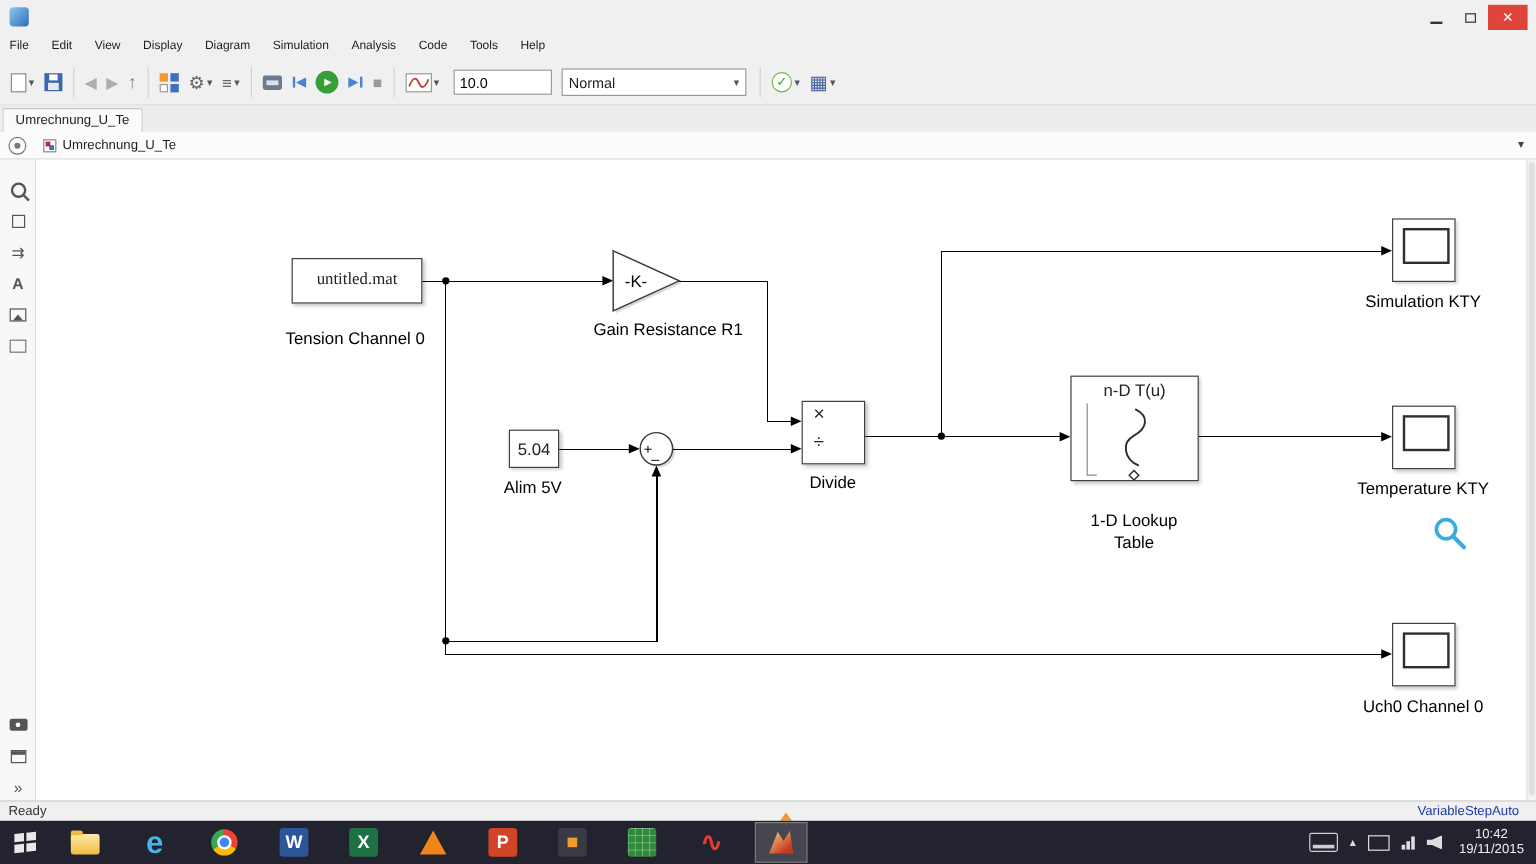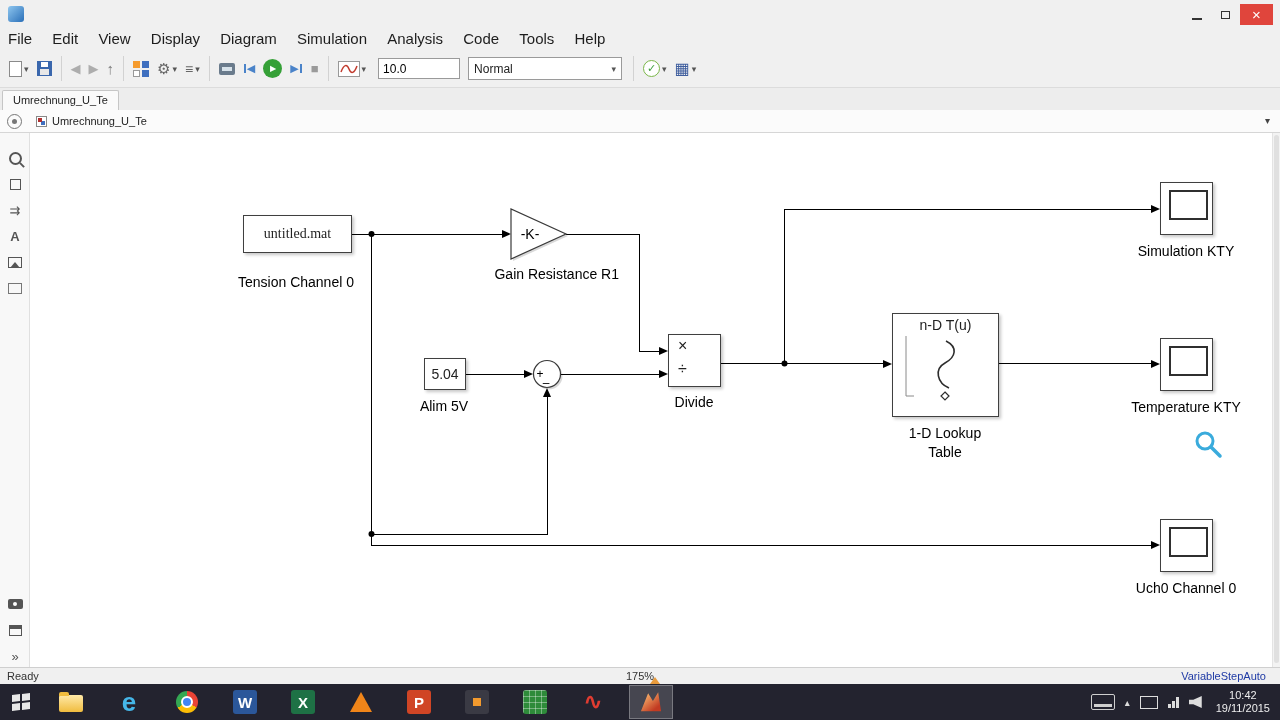--- a/index.html
+++ b/index.html
@@ -10,21 +10,21 @@
   .title-icon{position:absolute;left:8px;top:6px;width:16px;height:16px;border-radius:3px;
               background:linear-gradient(135deg,#8ec6ef,#2a6fb8);}
   .title-text{position:absolute;left:0;right:0;top:6px;text-align:center;font-size:13px;color:#1d1d1d;}
   .win-controls{position:absolute;top:4px;right:7px;display:flex;}
   .win-btn{width:29px;height:21px;display:flex;align-items:center;justify-content:center;}
   .min-glyph{width:10px;height:2px;background:#333;margin-top:8px;}
   .max-glyph{width:9px;height:8px;border:1.5px solid #333;box-sizing:border-box;}
   .win-btn.close{width:33px;background:#e0453c;}
   .close-glyph{color:#fff;font-size:15px;line-height:15px;}
   
-  .menubar{position:absolute;left:0;top:28px;width:1280px;height:22px;font-size:15px;}
+  .menubar{position:absolute;left:0;top:28px;width:1280px;height:22px;font-size:10px;}
   .menu-item{display:inline-block;padding:0 8px;line-height:22px;color:#1d1d1d;}
   
   .toolbar{position:absolute;left:0;top:50px;width:1280px;height:38px;display:flex;align-items:center;
            padding-left:5px;box-sizing:border-box;border-bottom:1px solid #dcdcdc;}
   .tbtn{height:26px;display:flex;align-items:center;justify-content:center;padding:0 3px;margin:0 1px;}
   .sep{width:1px;height:25px;background:#d2d2d2;margin:0 5px;}
   .dd{font-size:9px;color:#555;margin-left:2px;}
   .page-icon{width:13px;height:16px;background:#fff;border:1px solid #8a8a8a;box-sizing:border-box;}
   .floppy{width:15px;height:15px;background:#3a67ad;position:relative;}
   .floppy::before{content:"";position:absolute;top:1px;left:4px;width:7px;height:5px;background:#fff;}
@@ -80,21 +80,21 @@
   .pani::after{content:"";position:absolute;left:0;top:0;width:100%;height:3px;background:#555;}
   
   .canvas{position:absolute;left:30px;top:133px;width:1242px;height:534px;background:#fff;overflow:hidden;}
   .wires{position:absolute;left:0;top:0;}
   .block{position:absolute;background:#fff;border:1px solid #404040;box-shadow:2px 2px 3px rgba(0,0,0,.22);box-sizing:border-box;}
   .from-file{left:213px;top:82px;width:109px;height:38px;display:flex;align-items:center;justify-content:center;font-size:14px;font-family:Liberation Serif, serif;}
   .constant{left:394px;top:225px;width:42px;height:32px;display:flex;align-items:center;justify-content:center;font-size:14px;}
   .divide{left:638px;top:201px;width:53px;height:53px;}
   .div-times{position:absolute;left:9px;top:2px;font-size:16px;}
   .div-div{position:absolute;left:9px;top:25px;font-size:16px;}
-  .lookup{left:862px;top:180px;width:107px;height:104px;}
+  .lookup{left:862px;top:180px;width:107px;height:88px;}
   .lk-header{text-align:center;font-size:14px;margin-top:3px;}
   .lk-icon{position:absolute;left:0;top:22px;}
   .scope{width:53px;height:53px;}
   .screen{position:absolute;left:8px;top:7px;width:35px;height:26px;border:2px solid #2f2f2f;background:#fff;}
   .blabel{position:absolute;text-align:center;font-size:14px;line-height:19px;color:#000;}
   .search-float{position:absolute;left:1163px;top:296px;}
   
   .vscroll{position:absolute;right:0;top:133px;width:8px;height:534px;background:#f3f3f3;border-left:1px solid #e4e4e4;box-sizing:border-box;}
   .vthumb{position:absolute;left:1px;top:2px;width:5px;height:528px;background:#e0e0e0;border-radius:3px;}
   
@@ -384,21 +384,20 @@
     <line x1="18" y1="18" x2="27" y2="27" stroke="#3aabdc" stroke-width="3.5" stroke-linecap="round"></line>
   </svg>
 </div>
 
 <div class="vscroll">
     <div class="vthumb"></div>
   </div>
 
 <div class="statusbar">
   <span class="sb-left">Ready</span>
-  <span class="sb-zoom">175%</span>
   <span class="sb-warn"></span>
   <span class="sb-solver">VariableStepAuto</span>
 </div>
 
 <div class="taskbar">
   <div class="start">
     <span class="winlogo">
         <i></i>
         <i></i>
         <i></i>

